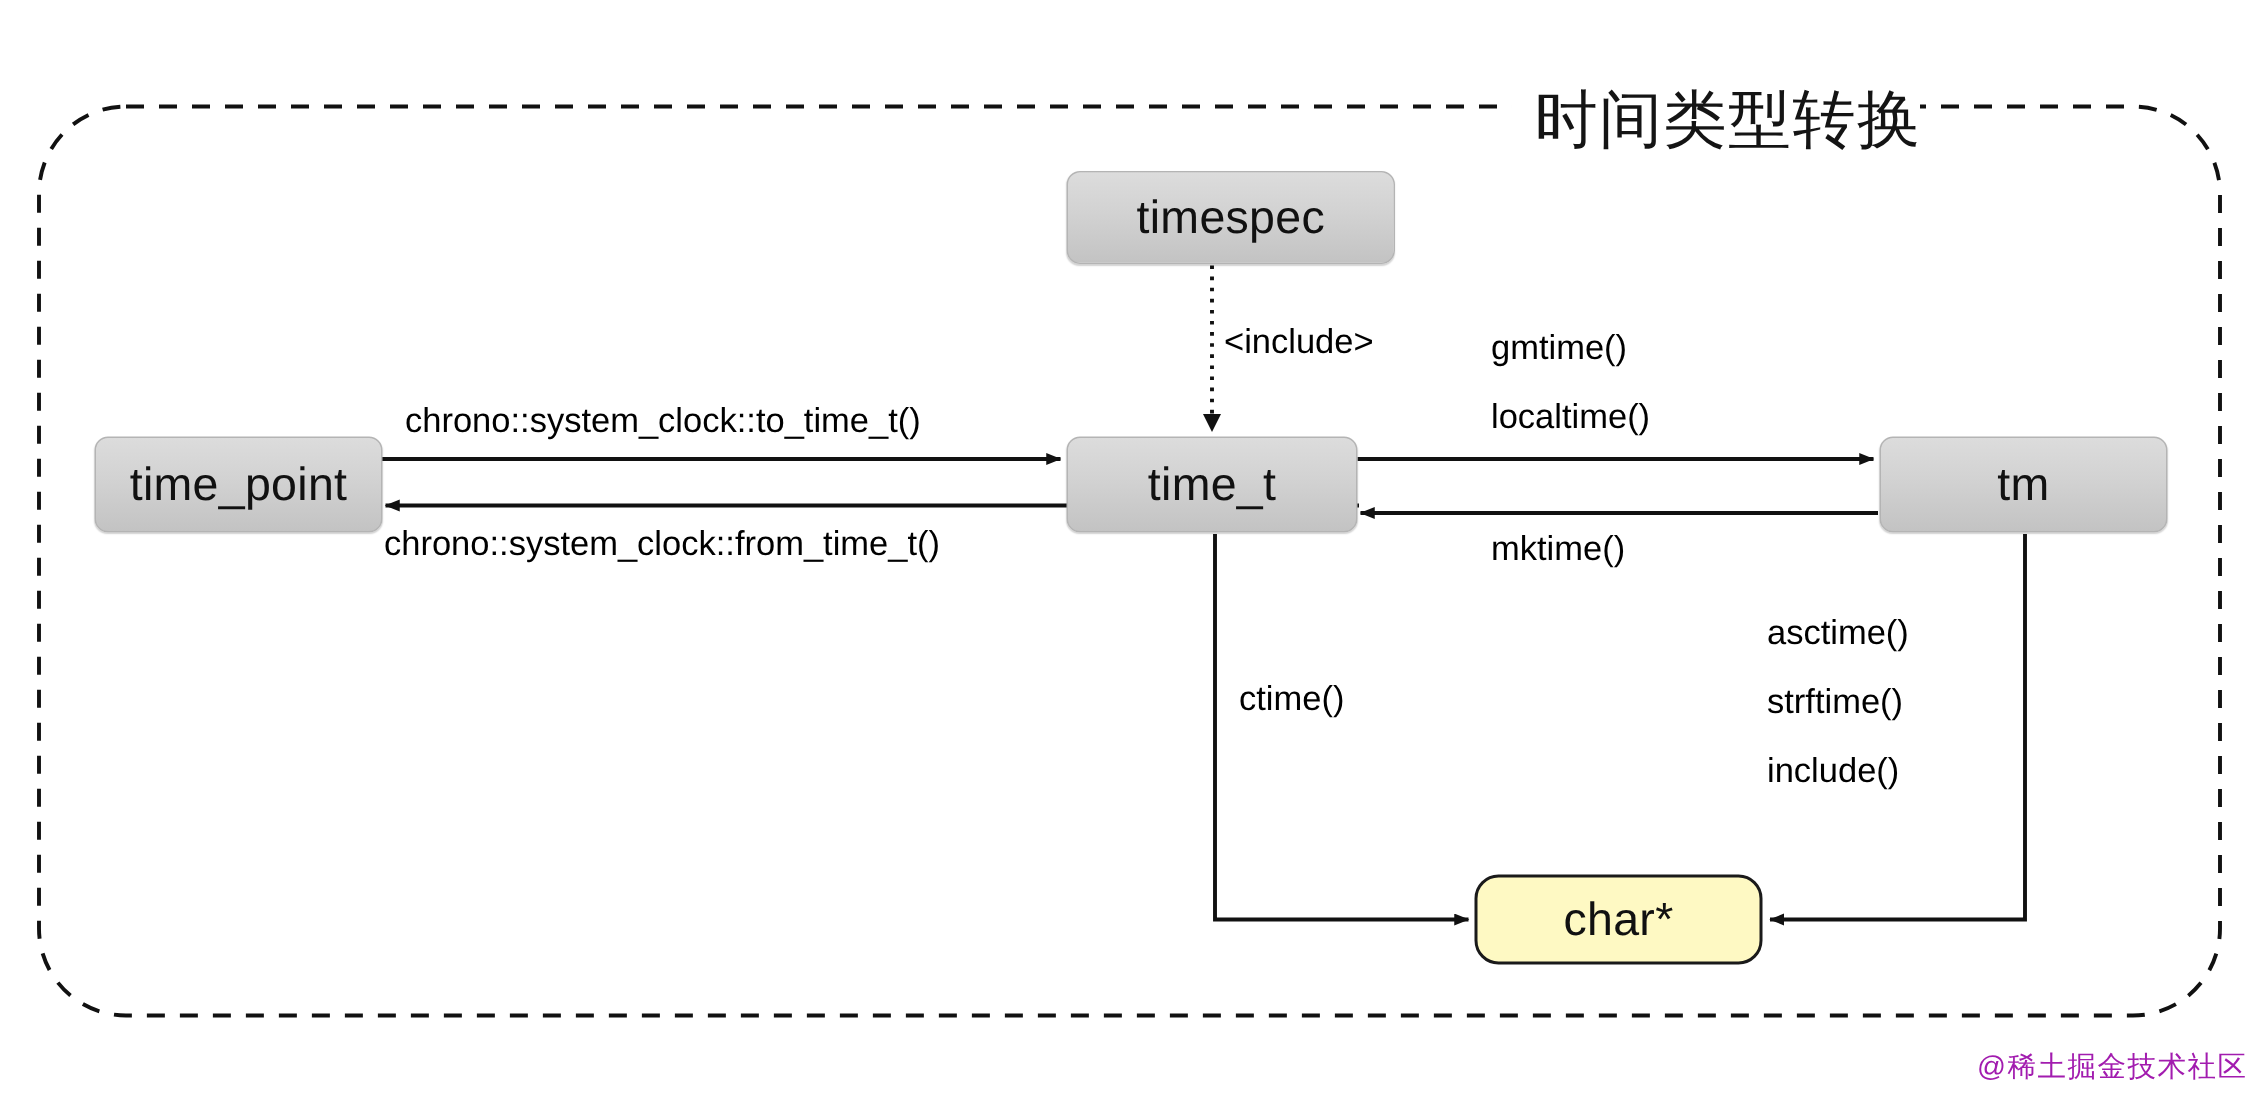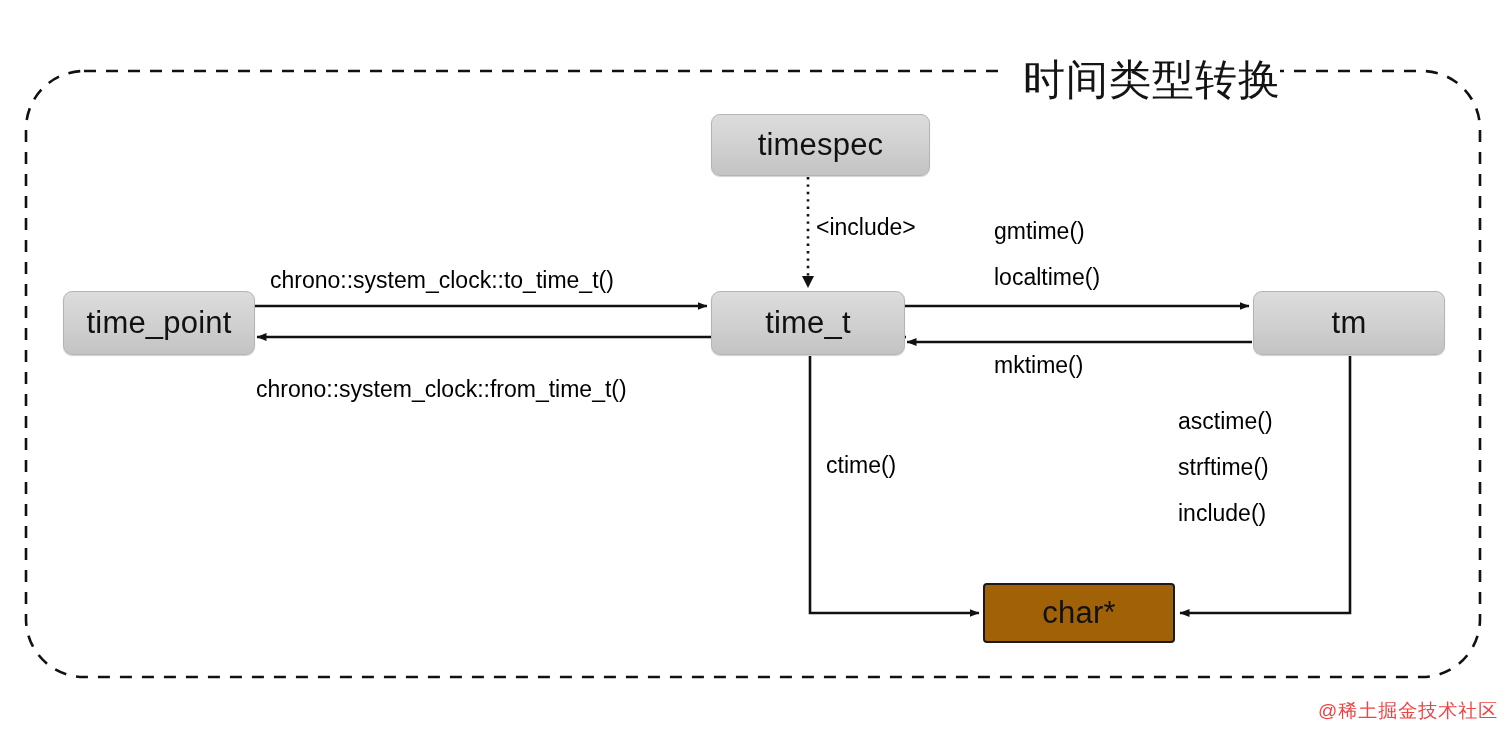--- a/index.html
+++ b/index.html
@@ -36,42 +36,42 @@
     color: #111111;
     letter-spacing: 0.2px;
     white-space: nowrap;
   }
   .node-gray {
     background: linear-gradient(180deg, #dcdcdc 0%, #d2d2d2 45%, #c3c3c3 100%);
     border: 1px solid #b4b4b4;
     box-shadow: 0 1px 1px rgba(0,0,0,0.18);
   }
   .node-white {
-    background: #a16207;
+    background: #fef9c3;
     border: 2px solid #1a1a1a;
-    border-radius: 4px;
+    border-radius: 16px;
   }
   .edge-label {
     position: absolute;
     font-size: 23px;
     color: #000000;
     white-space: nowrap;
     line-height: 1.35;
   }
   .diagram-title {
     position: absolute;
     font-size: 42px;
     color: #141414;
     white-space: nowrap;
     letter-spacing: 1px;
   }
   .watermark {
     position: absolute;
     font-size: 19px;
-    color: #ef4444;
+    color: #a21caf;
     white-space: nowrap;
     letter-spacing: 1px;
     text-align: center;
   }
   .title-mask {
     position: absolute;
     background: #ffffff;
   }
 </style>
 </head>
@@ -127,21 +127,21 @@
   </div>
 
   <div class="node node-white" style="left:983px; top:583px; width:192px; height:60px;">
     <span>char*</span>
   </div>
 
   <div class="edge-label" style="left:816px; top:212px;">&lt;include&gt;</div>
 
   <div class="edge-label" style="left:270px; top:265px;">chrono::system_clock::to_time_t()</div>
 
-  <div class="edge-label" style="left:256px; top:347px;margin-top:27px;">chrono::system_clock::from_time_t()</div>
+  <div class="edge-label" style="left:256px; top:347px;">chrono::system_clock::from_time_t()</div>
 
   <div class="edge-label" style="left:994px; top:216px;">gmtime()</div>
 
   <div class="edge-label" style="left:994px; top:262px;">localtime()</div>
 
   <div class="edge-label" style="left:994px; top:350px;">mktime()</div>
 
   <div class="edge-label" style="left:826px; top:450px;">ctime()</div>
 
   <div class="edge-label" style="left:1178px; top:406px;">asctime()</div>

